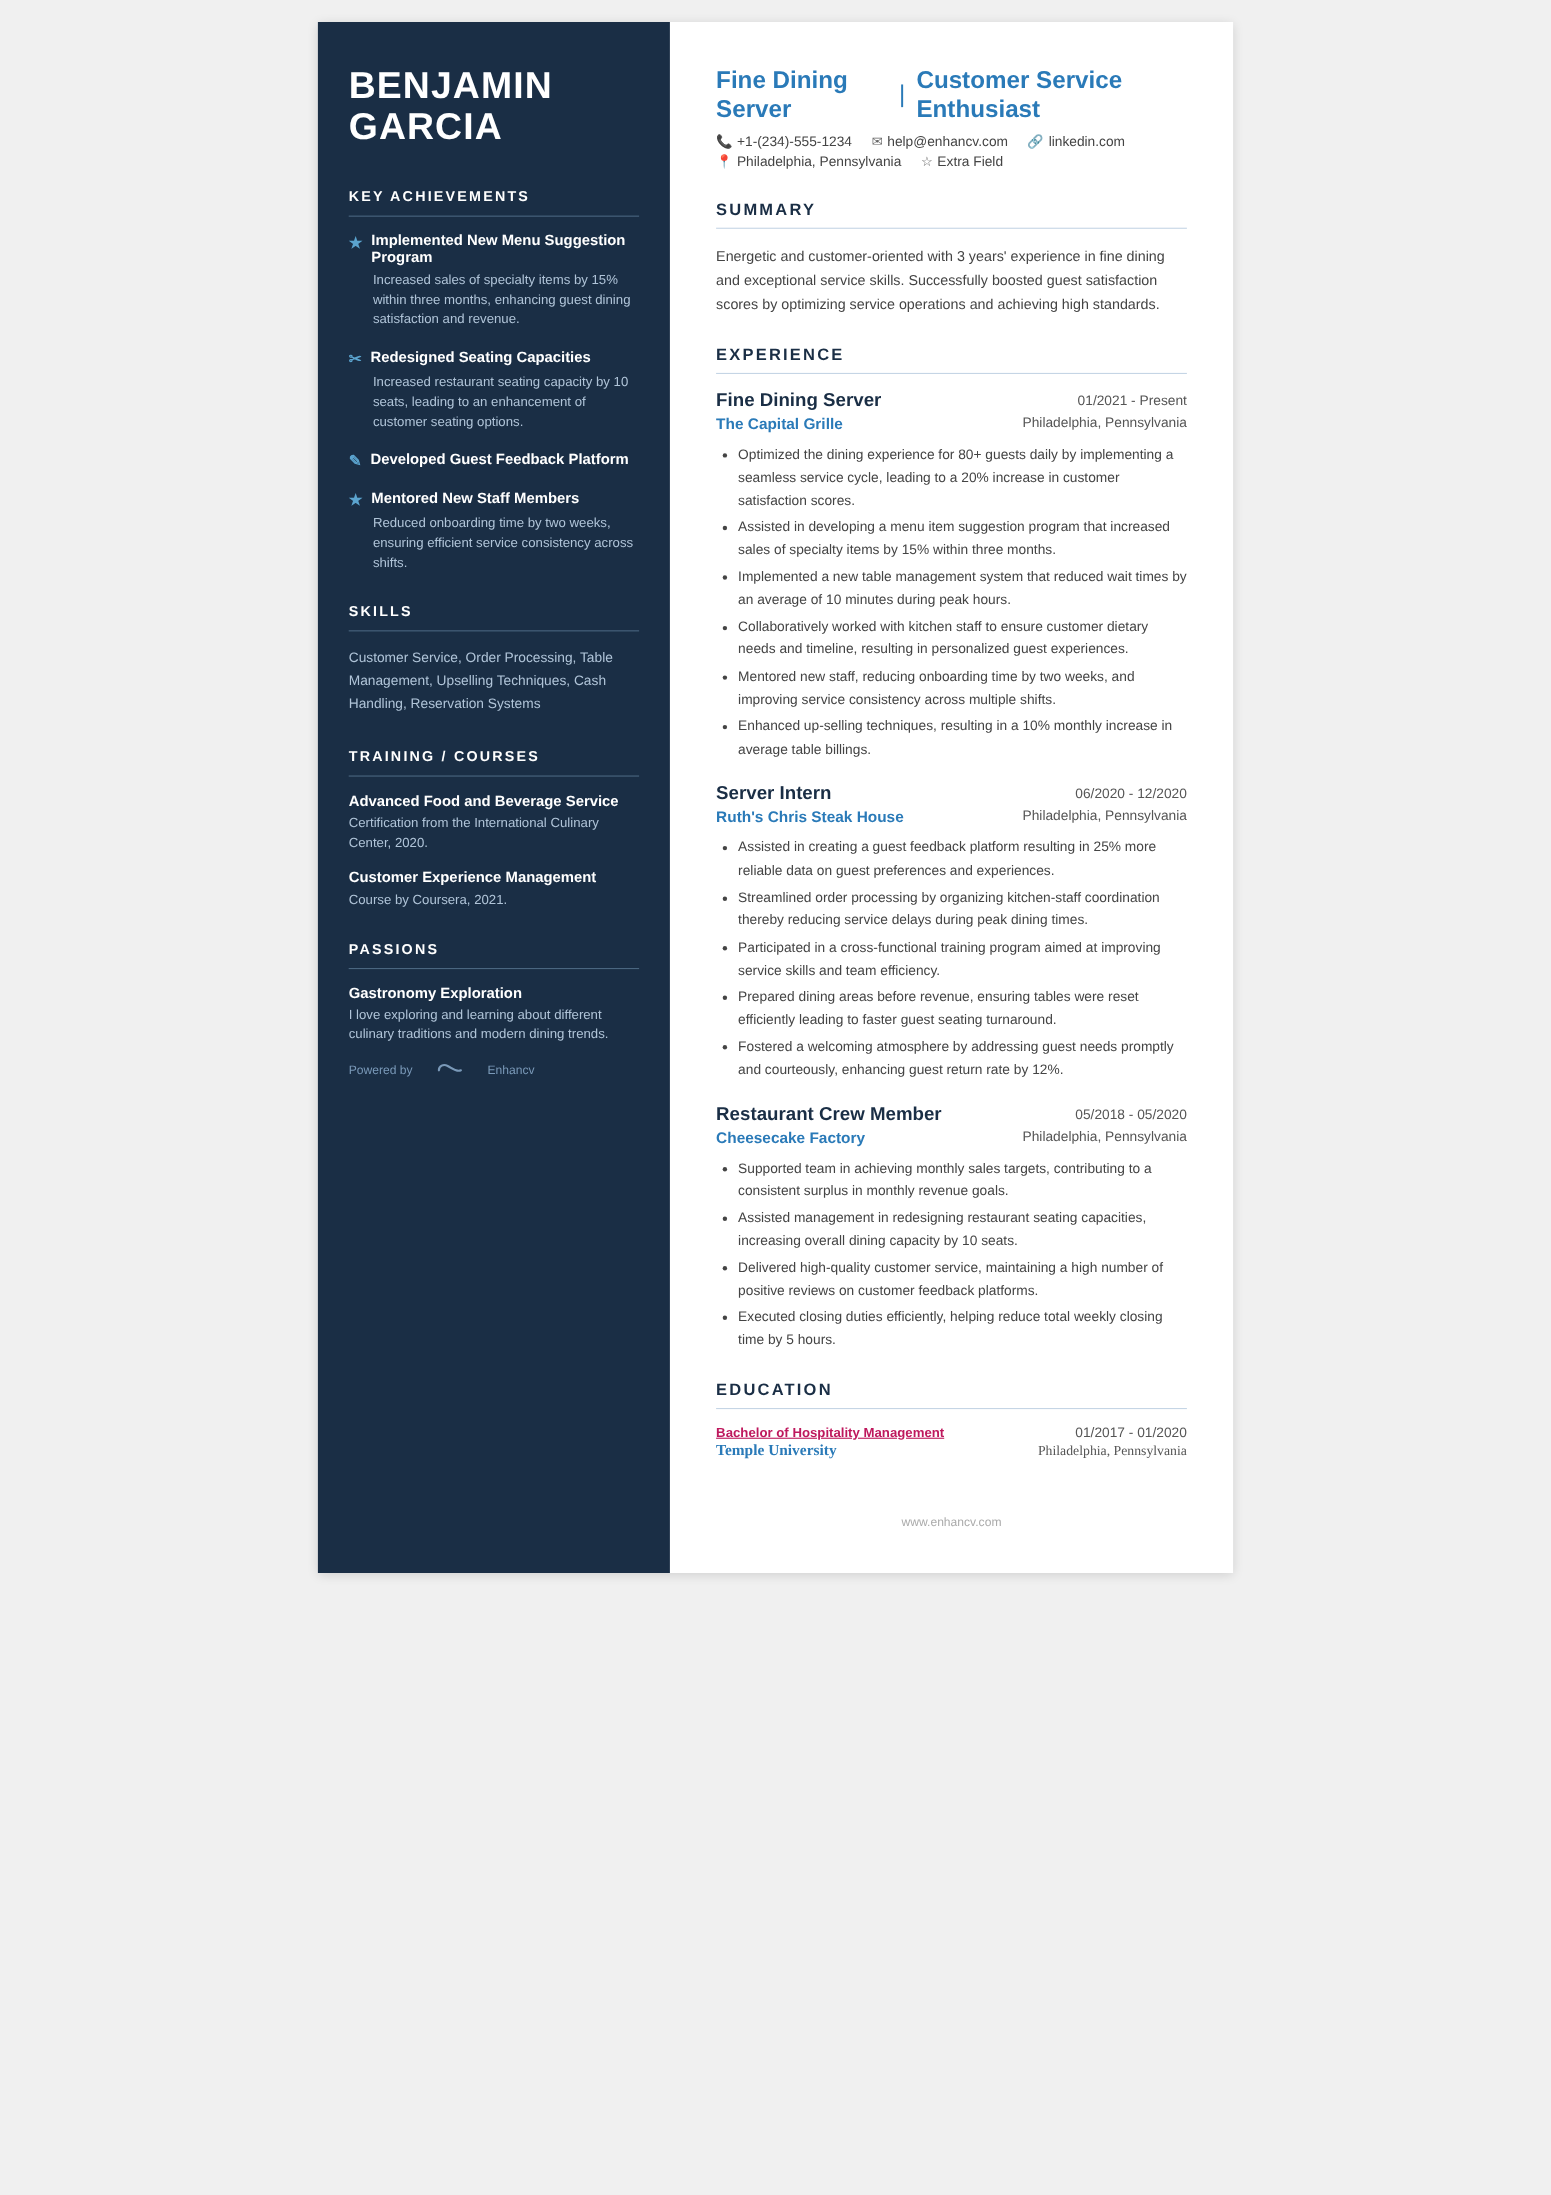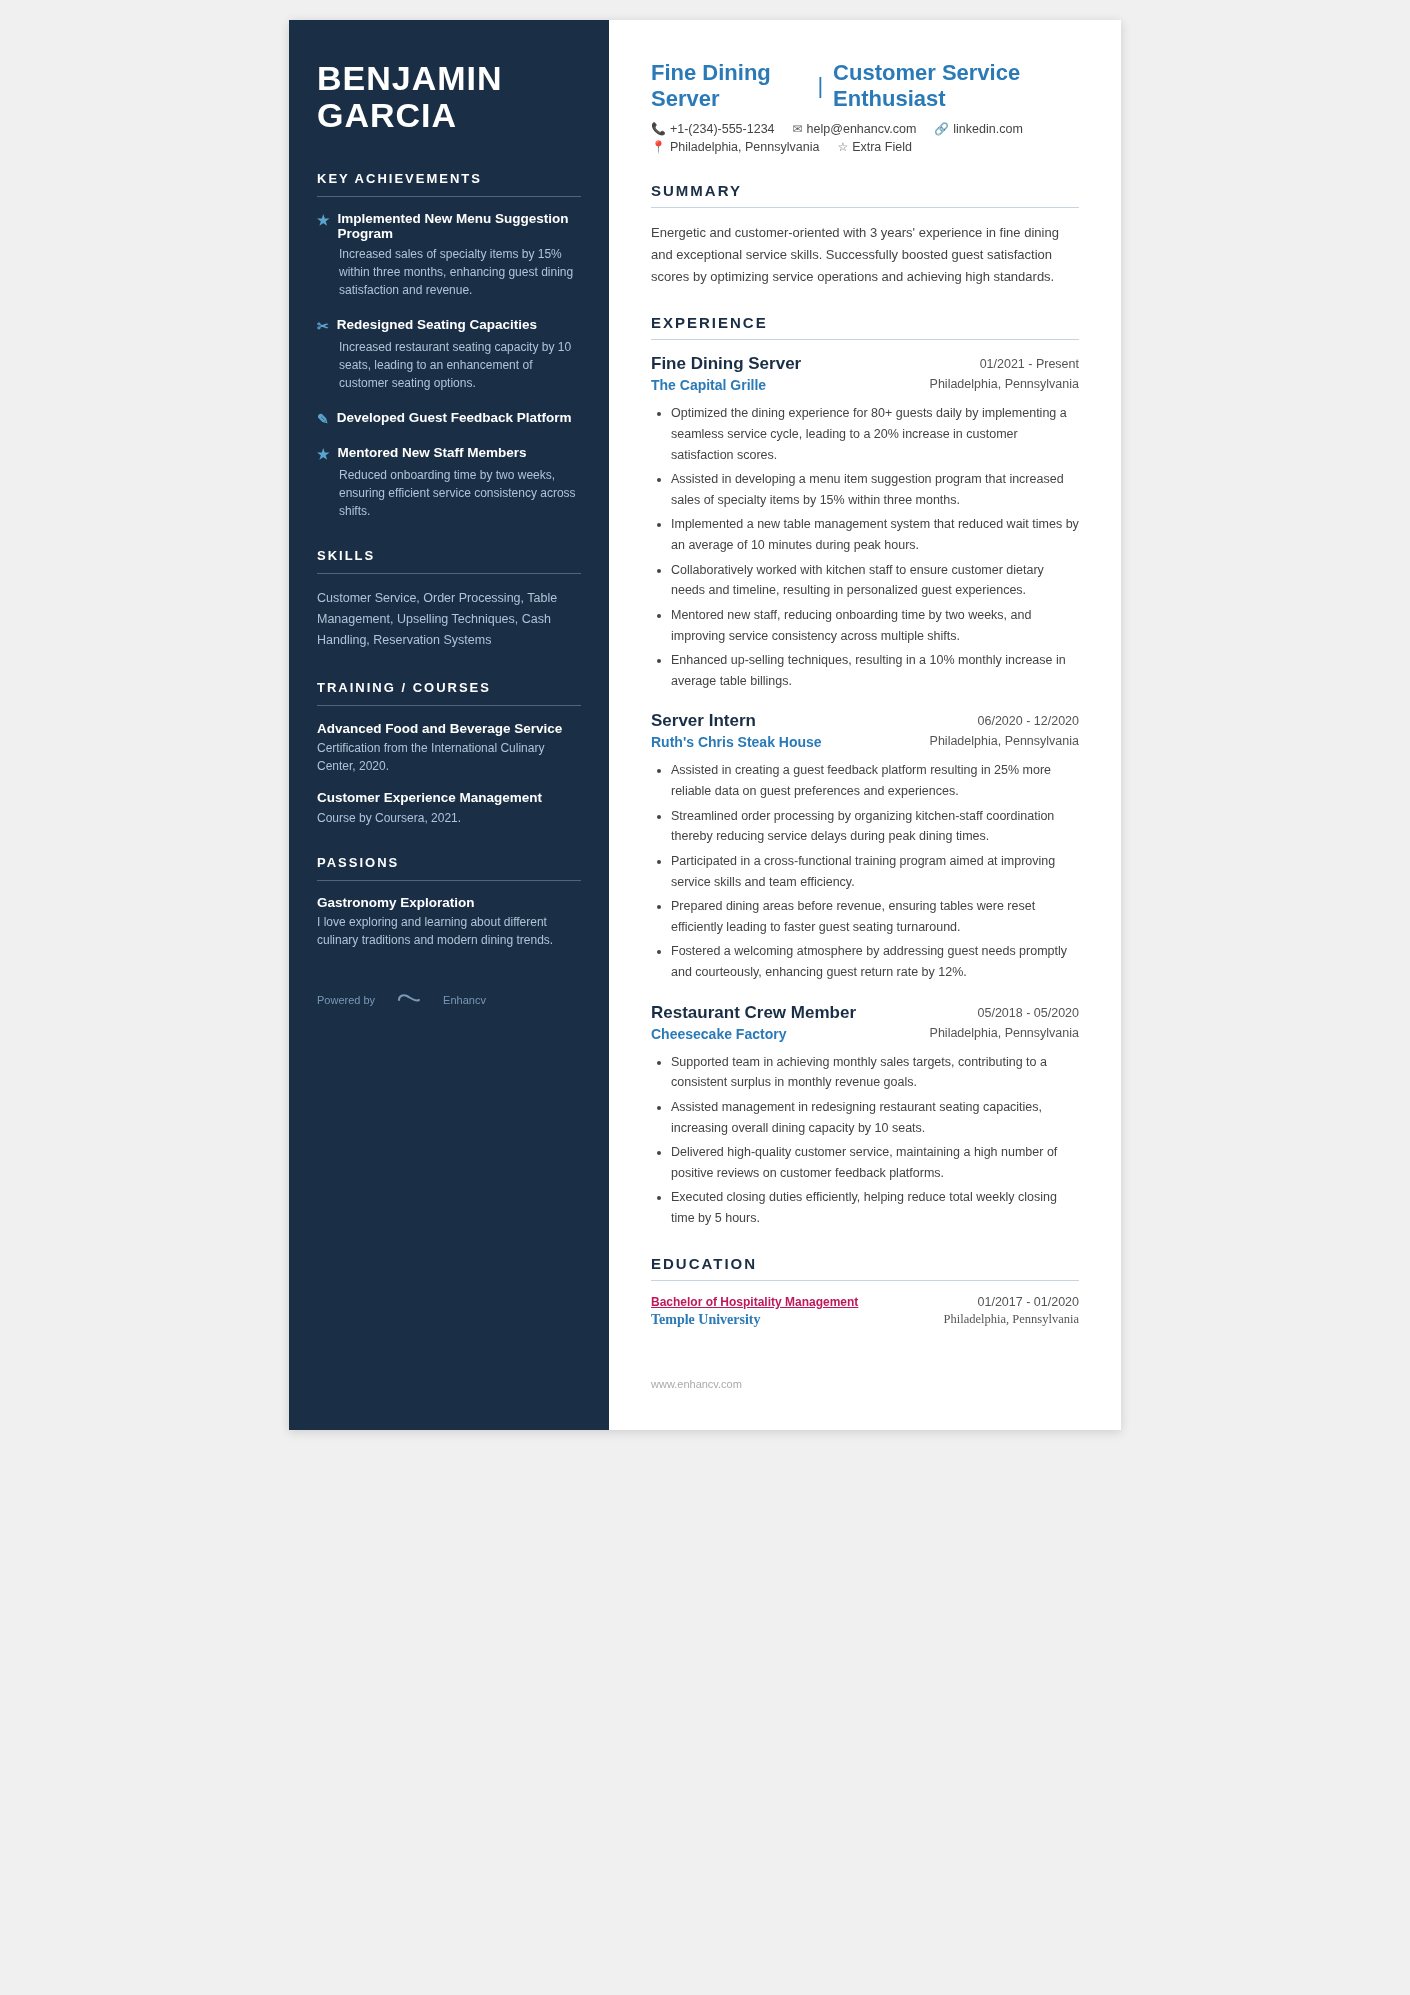--- a/index.html
+++ b/index.html
@@ -100,21 +100,21 @@
       font-weight: 700;
       color: #fff;
       margin-bottom: 3px;
     }
     .passion-desc {
       font-size: 12px;
       color: #b0c4d8;
       line-height: 1.5;
     }
     .sidebar-footer {
-      margin-top: 44px;
+      margin-top: 17px;
       font-size: 11px;
       color: #7a99b8;
       display: flex;
       align-items: center;
       gap: 20px;
     }
     
     .main {
       flex: 1;
       padding: 40px 42px 40px 42px;
@@ -241,21 +241,21 @@
       font-weight: 600;
       color: #2a7ab8;
     }
     .edu-location {
       font-size: 12.5px;
       color: #555;
       text-align: right;
     }
     .main-footer {
       margin-top: 50px;
-      text-align: left;
+      text-align: center;
       font-size: 11px;
       color: #aaa;
     }
   </style>
 </head>
 <body>
 
 <div class="resume">
 
   <div class="sidebar">

